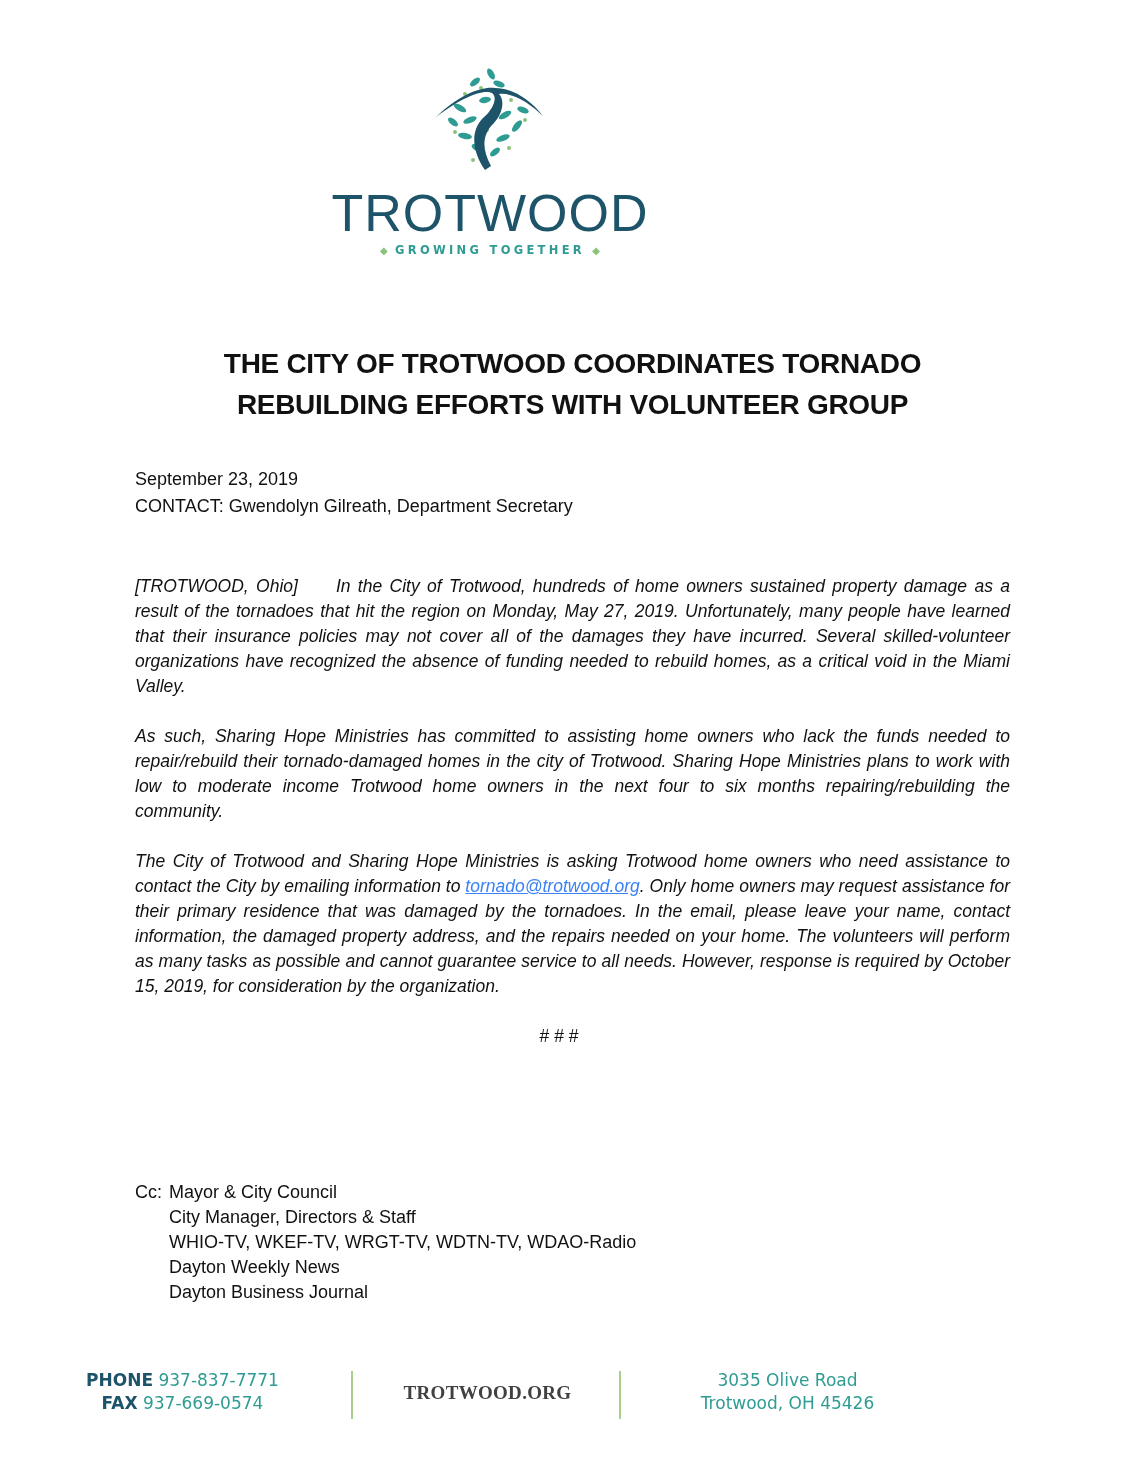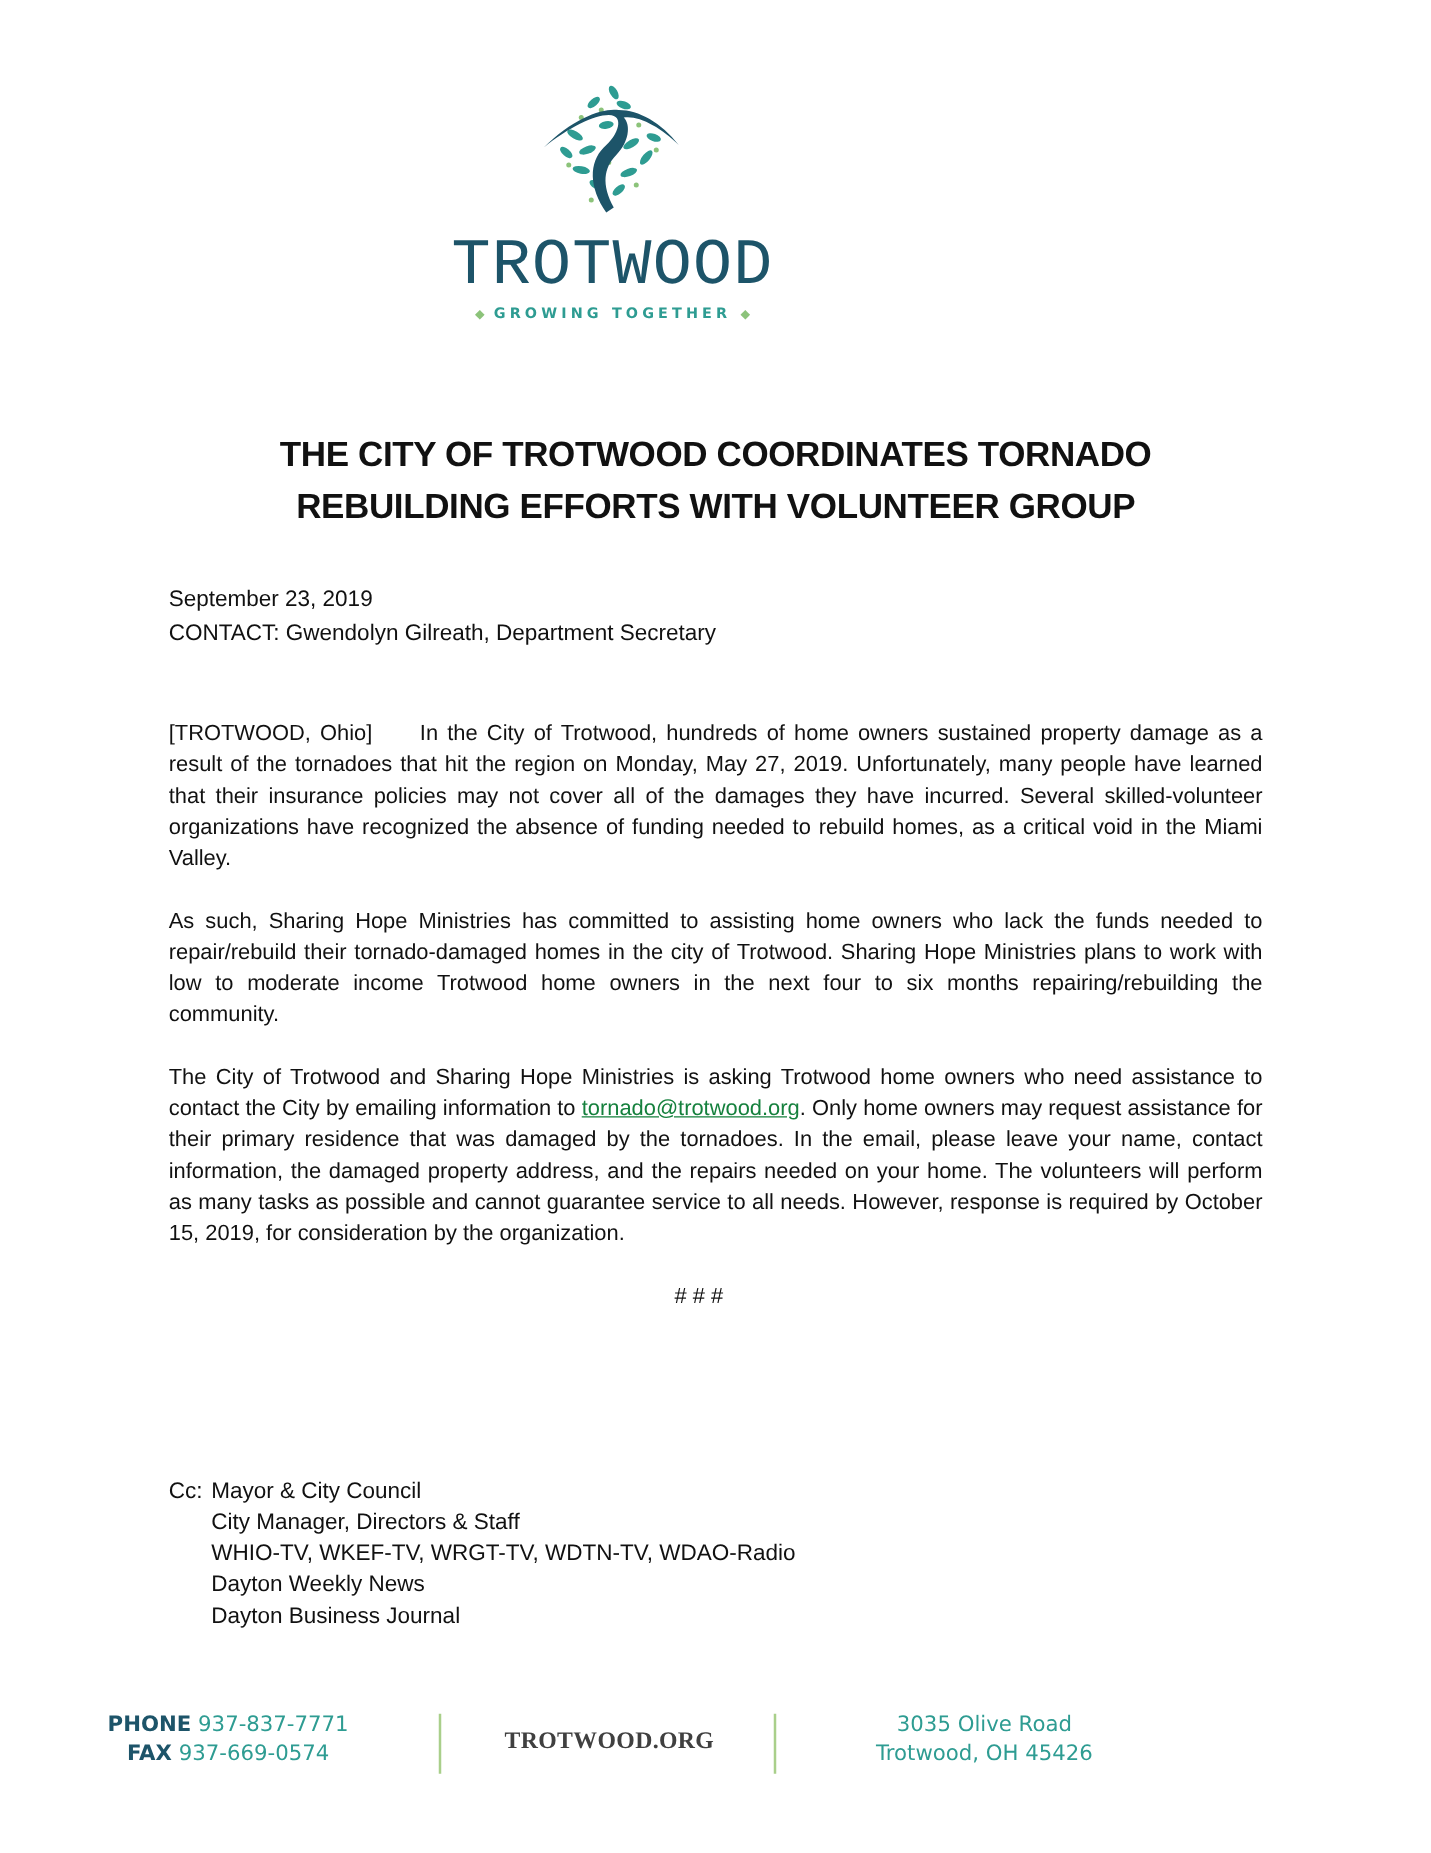--- a/index.html
+++ b/index.html
@@ -1,34 +1,34 @@
 <!DOCTYPE html>
 <html><head>
 <meta charset="utf-8">
 <style>
   html, body { margin: 0; padding: 0; background: #ffffff; }
   body { width: 1145px; height: 1482px; position: relative; overflow: hidden;
          font-family: "Liberation Sans", sans-serif; color: #111; }
   .logo { position: absolute; left: 330px; top: 55px; width: 320px; height: 210px; }
   .logo-mark { position: absolute; left: 95px; top: 5px; width: 125px; height: 118px; }
   .logo-word { position: absolute; left: 0; top: 132px; width: 320px; text-align: center;
-               font-family: Liberation Mono, monospace; font-size: 52px; color: #1d5469; letter-spacing: 1px; line-height: 52px; }
+               font-family: Liberation Sans, sans-serif; font-size: 52px; color: #1d5469; letter-spacing: 1px; line-height: 52px; }
   .logo-tag { position: absolute; left: 0; top: 188px; width: 320px; text-align: center;
               font-family: "DejaVu Sans", sans-serif; font-weight: bold; font-size: 11.5px; color: #2e9c92; letter-spacing: 3.3px; }
   .logo-tag .dia { color: #8cc37a; letter-spacing: 0; font-size: 10px; }
 
   .title { position: absolute; left: 100px; top: 343px; width: 945px; text-align: center;
            font-family: "Liberation Sans", sans-serif; font-weight: bold; font-size: 28px; line-height: 41px; color: #111; letter-spacing: -0.3px; }
 
   .meta { position: absolute; left: 135px; top: 466px; font-size: 18px; line-height: 27px; }
   .meta .contact { font-weight: normal; }
 
   .body { position: absolute; left: 135px; top: 574px; width: 875px; font-size: 17.5px; line-height: 25px; text-align: justify; }
-  .body p { margin: 0 0 25px 0; }
-  .body a { color: #15803d; text-decoration: underline; }
+  .body p { margin: 0 0 25px 0; font-style: italic; }
+  .body a { color: #3b82f6; text-decoration: underline; }
   .tab { display: inline-block; width: 38px; }
 
   .end { position: absolute; left: 0; top: 1026px; width: 1118px; text-align: center; font-size: 17.5px; }
 
   .cc { position: absolute; left: 135px; top: 1180px; font-size: 18px; line-height: 25px; }
   .cc-row { display: flex; }
   .cc-label { width: 34px; }
 
   .footer { position: absolute; left: 0; top: 1365px; width: 917px; height: 60px; }
   .f-left { position: absolute; left: 80px; top: 4px; width: 205px; text-align: center; font-family: "DejaVu Sans", sans-serif; font-size: 17px; line-height: 23px; color: #2e9c92; }

